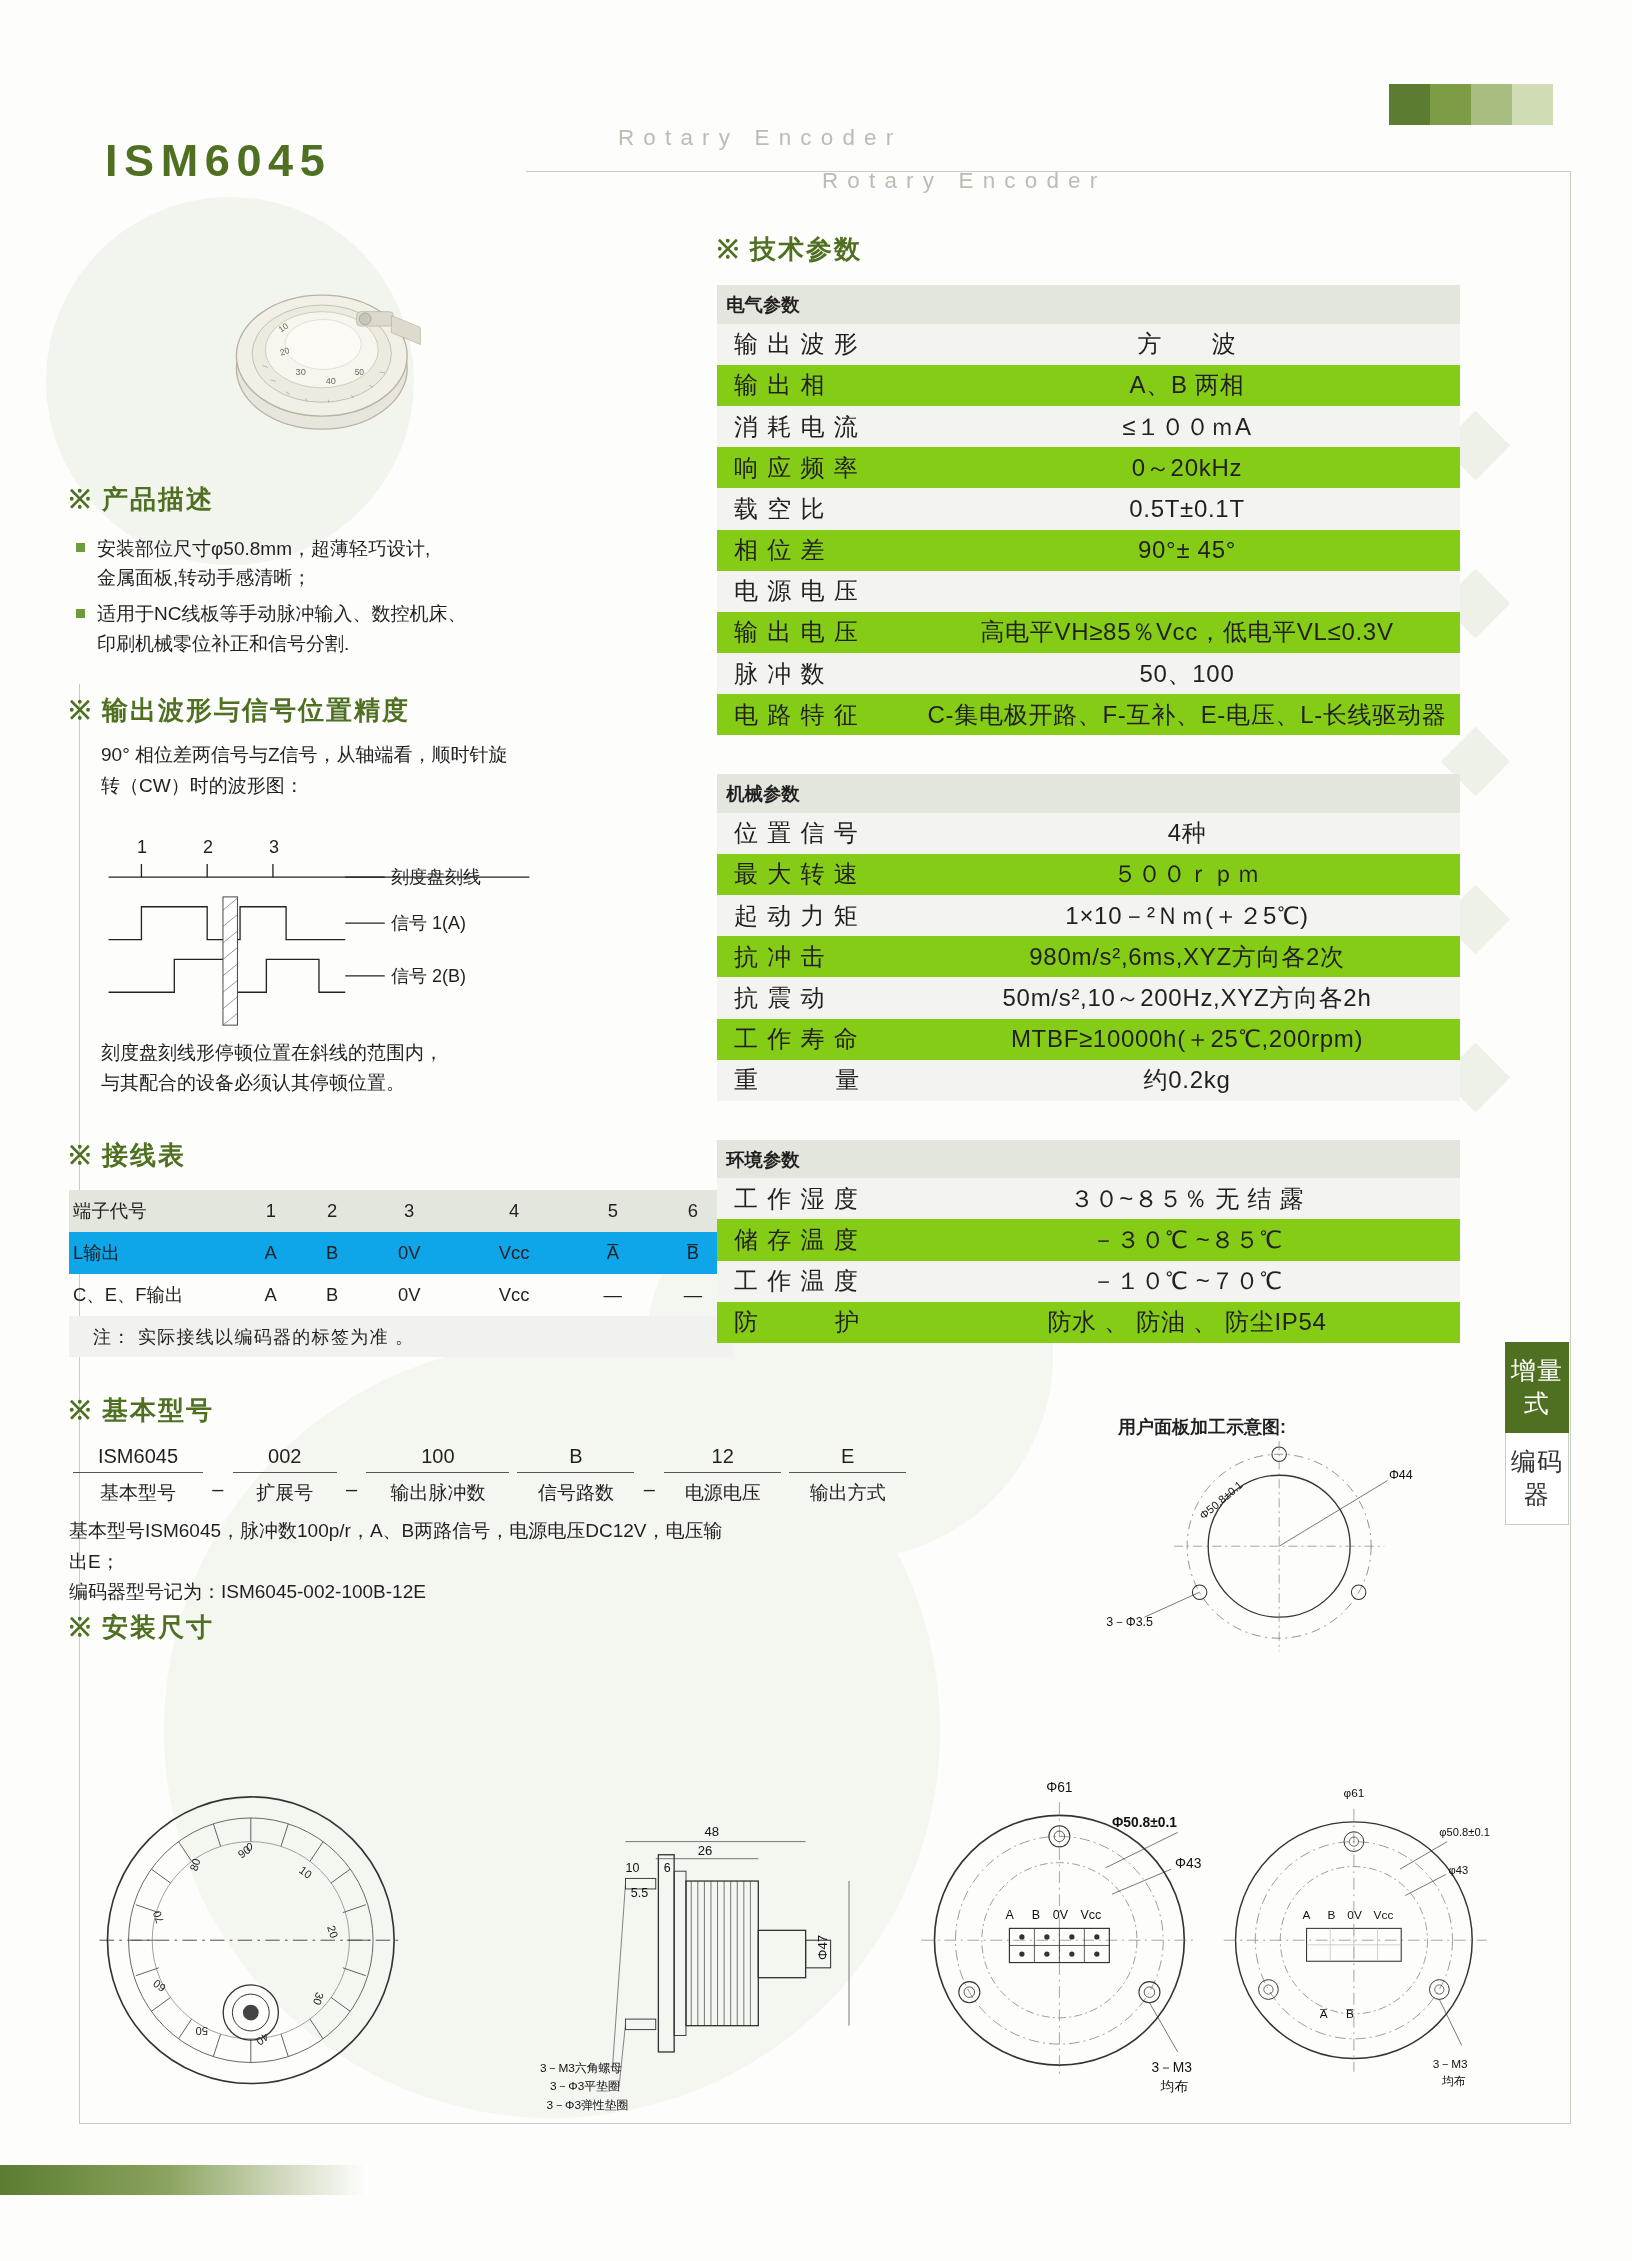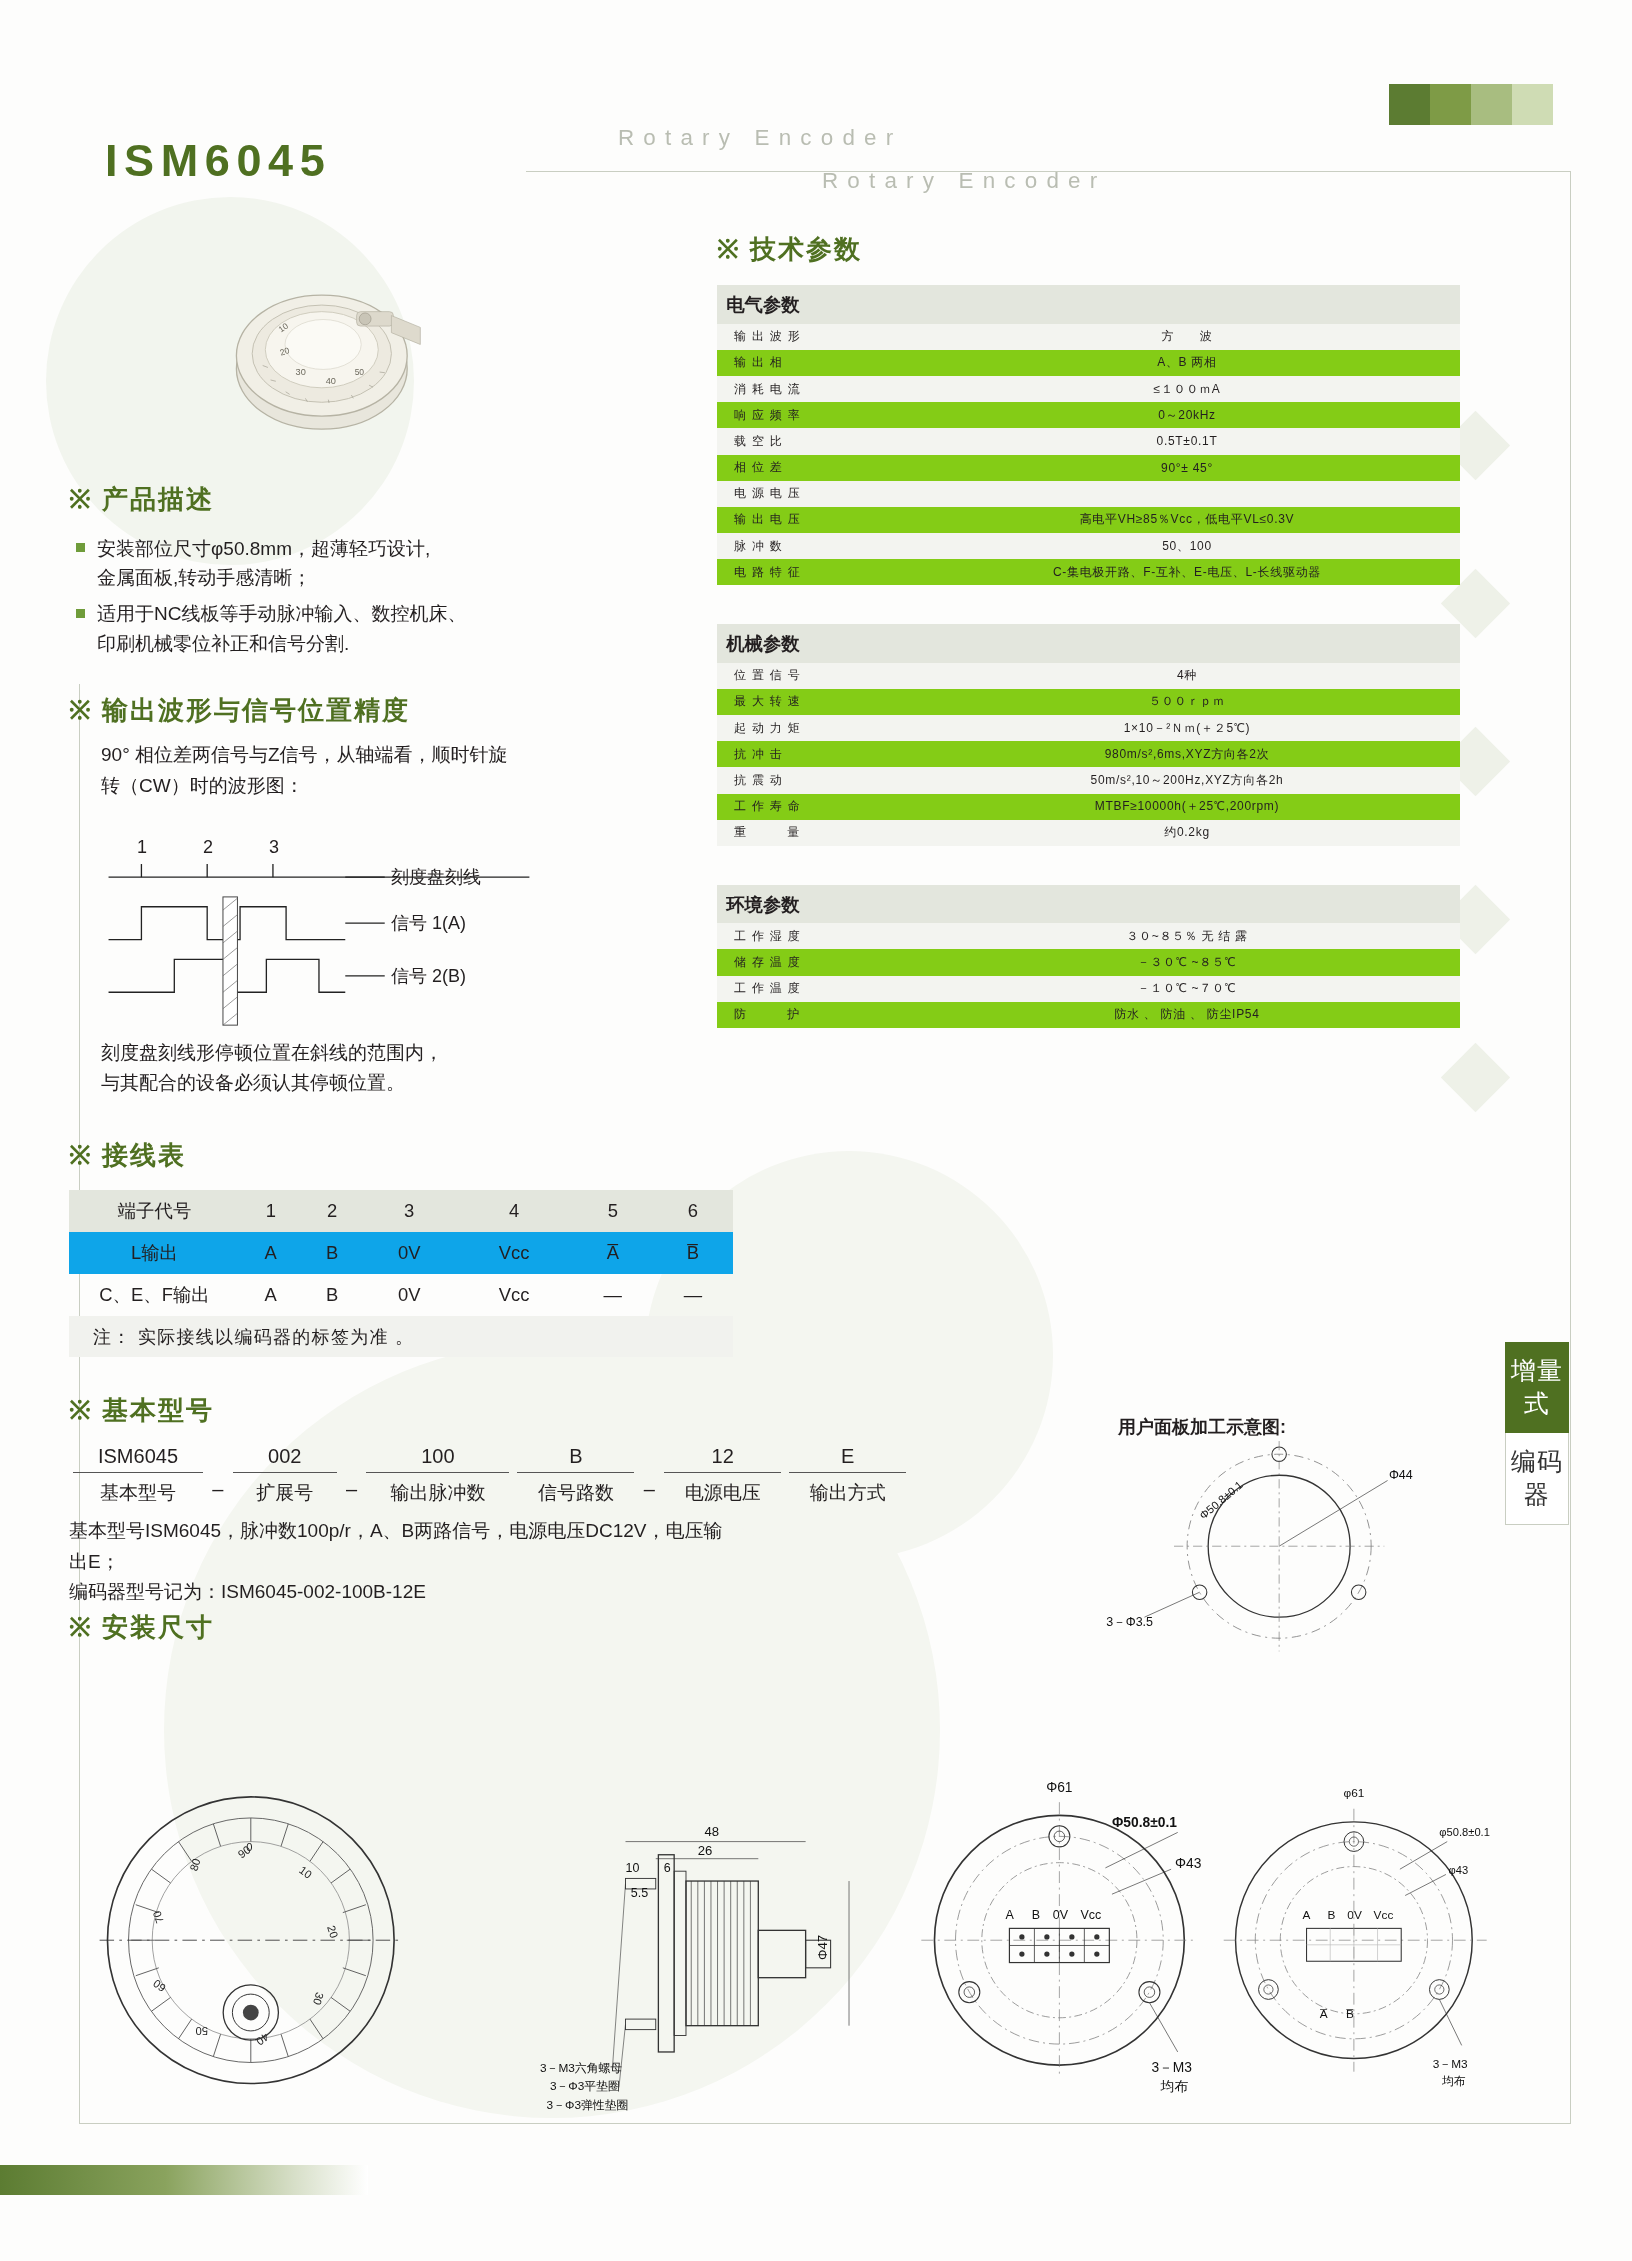--- a/index.html
+++ b/index.html
@@ -103,32 +103,32 @@
   .para { font-size: 19px; line-height: 1.6; margin-top: 12px; margin-left: 32px; }
 
   
   .wave { position: relative; width: 592px; height: 217px; margin-top: 17px; }
   .wave svg { position: absolute; left: 0; top: 0; }
   .wave-label { position: absolute; font-size: 18px; }
 
   
   table { border-collapse: collapse; width: 100%; }
   .param-table { margin-bottom: 6.6px; }
-  .param-table td { font-size: 12px; padding: 4.6px 6.6px; }
+  .param-table td { font-size: 24px; padding: 4.6px 6.6px; }
   .band { background: #84cc16; }
   .band-alt { background: #f3f4f0; }
   .grp-head td { background: #e3e6dd; font-size: 18.4px; font-weight: bold; padding: 6.6px 9.2px; }
   .lbl { width: 197px; padding-left: 17px !important; letter-spacing: 1.3px; }
   .val { text-align: center; letter-spacing: 0.7px; }
 
   
   .wire-table td { font-size: 18.4px; text-align: center; padding: 8.6px 4px; }
   .wire-table .hdr { background: #e3e6dd; }
   .wire-table .rowband { background: #0ea5e9; }
-  .wire-table .first { text-align: center; width: 171px; margin-top: 42px; }
+  .wire-table .first { text-align: left; width: 171px; margin-top: 42px; }
   .note-row td { background: #f1f2ee; text-align: left; padding-left: 24px; font-size: 18px; letter-spacing: 1.3px;}
 
   
   .model { margin-top: 17px; font-size: 20px; }
   .model-row { display: flex; align-items: flex-end; }
   .model-cell { text-align: center; padding: 0 4px; }
   .model-cell .v { font-size: 20px; padding-bottom: 4px; border-bottom: 1.3px solid #555; display: block; min-width: 39px;}
   .model-cell .k { font-size: 19px; display: block; padding-top: 6.6px; }
   .dash { font-size: 20px; padding: 0 5.3px 5.3px; }
 

